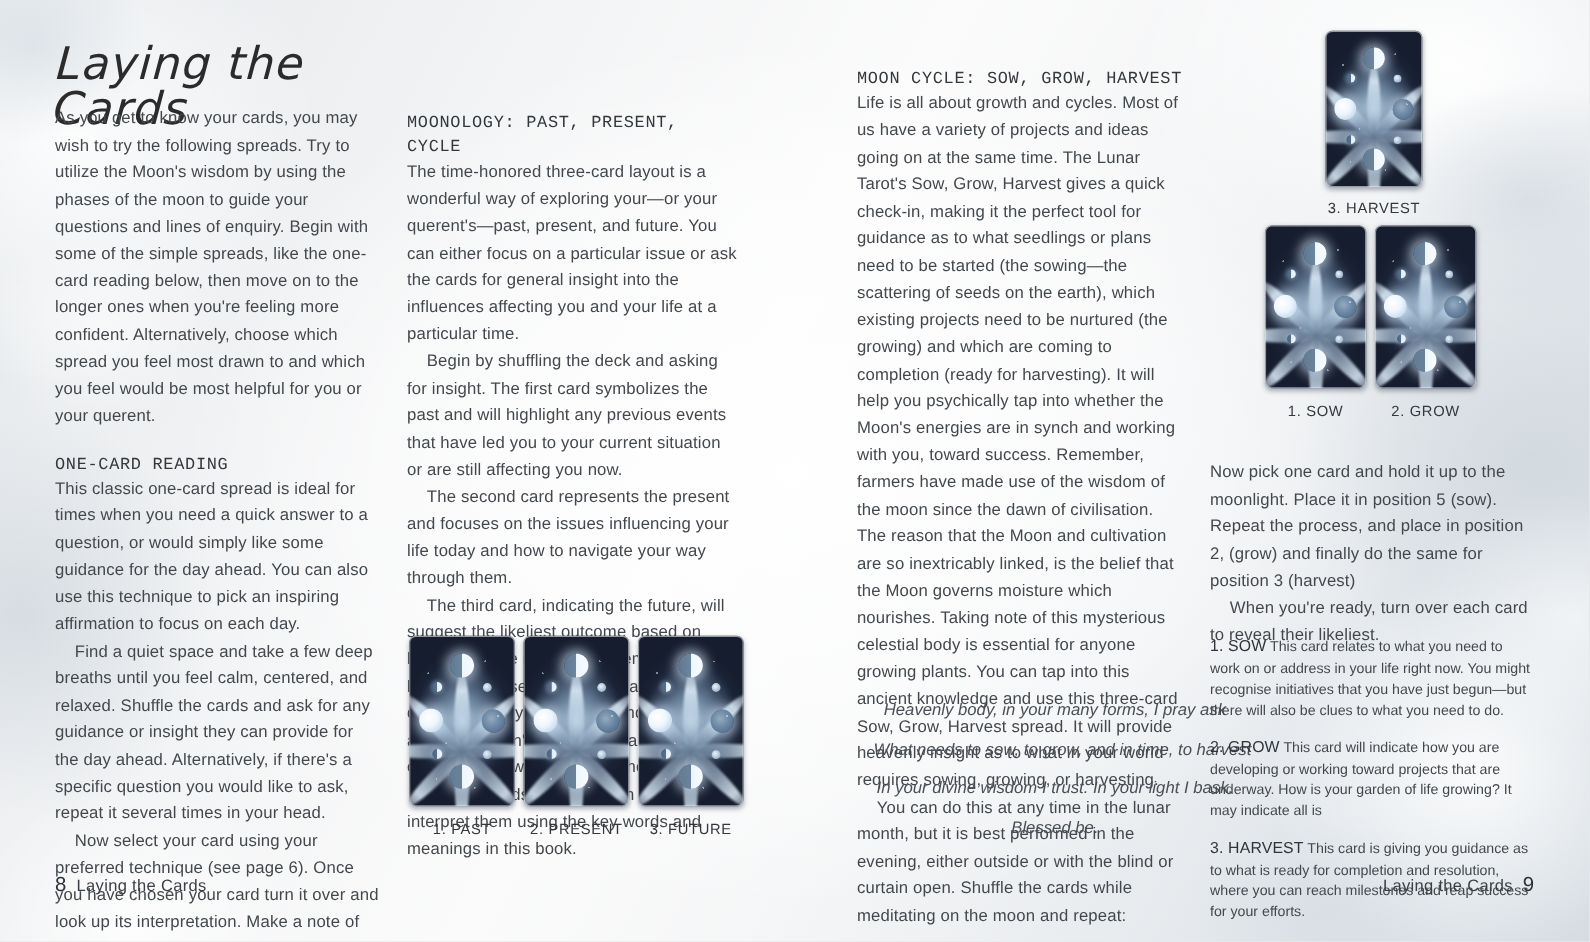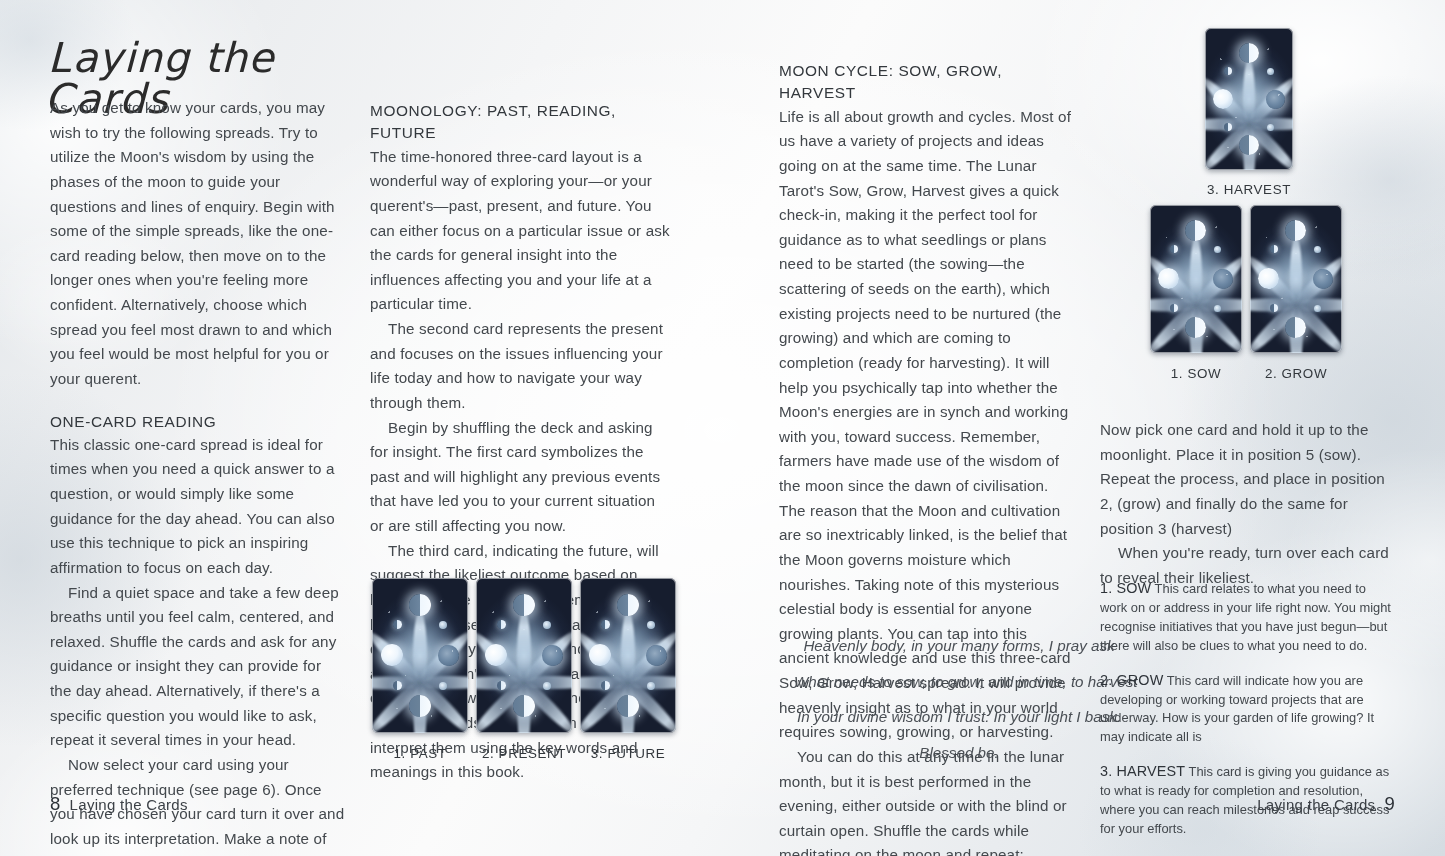--- a/index.html
+++ b/index.html
@@ -46,21 +46,21 @@
   .body-txt{
     font-size:15.2px;line-height:1.62;color:#43484d;
     font-family:"Liberation Sans", sans-serif;
     letter-spacing:.01em;
   }
   .body-txt p{margin:0;}
   .body-txt p.ind{text-indent:18px;}
   .sec-head{
     font-size:15.4px;line-height:1.45;color:#33383d;
     letter-spacing:.04em;
-    font-family:Liberation Sans, sans-serif;
+    font-family:Liberation Mono, monospace;
   }
   .verse{
     font-style:italic;font-size:15.2px;line-height:2.35;
     color:#4a4f55;text-align:center;
     font-family:"Liberation Sans", sans-serif;
   }
   .verse div{white-space:nowrap;}
   .notes{font-size:12.9px;line-height:1.46;color:#43484d;}
   .notes p{margin:0 0 14px 0;}
   .notes .lbl{font-size:14.4px;color:#2f343a;letter-spacing:.01em;}
@@ -162,24 +162,24 @@
   <div class="col body-txt" style="left:50px;top:96px;width:297px;">
     <p>As you get to know your cards, you may wish to try the following spreads. Try to utilize the Moon's wisdom by using the phases of the moon to guide your questions and lines of enquiry. Begin with some of the simple spreads, like the one-card reading below, then move on to the longer ones when you're feeling more confident. Alternatively, choose which spread you feel most drawn to and which you feel would be most helpful for you or your querent.</p>
     <div style="height:19px"></div>
     <div class="sec-head">ONE-CARD READING</div>
     <p>This classic one-card spread is ideal for times when you need a quick answer to a question, or would simply like some guidance for the day ahead. You can also use this technique to pick an inspiring affirmation to focus on each day.</p>
     <p class="ind">Find a quiet space and take a few deep breaths until you feel calm, centered, and relaxed. Shuffle the cards and ask for any guidance or insight they can provide for the day ahead. Alternatively, if there's a specific question you would like to ask, repeat it several times in your head.</p>
     <p class="ind">Now select your card using your preferred technique (see page 6). Once you have chosen your card turn it over and look up its interpretation. Make a note of the card and its interpretation in a journal, and also jot down anything else that pops into your mind. Even if it doesn't make sense to you now, it may do later, so it's always worth writing it down.</p>
   </div>
 
   <div class="col body-txt" style="left:370px;top:100px;width:300px;">
-    <div class="sec-head">MOONOLOGY: PAST, READING, FUTURE</div>
+    <div class="sec-head">MOONOLOGY: PAST, PRESENT, CYCLE</div>
     <p>The time-honored three-card layout is a wonderful way of exploring your—or your querent's—past, present, and future. You can either focus on a particular issue or ask the cards for general insight into the influences affecting you and your life at a particular time.</p>
+    <p class="ind">Begin by shuffling the deck and asking for insight. The first card symbolizes the past and will highlight any previous events that have led you to your current situation or are still affecting you now.</p>
     <p class="ind">The second card represents the present and focuses on the issues influencing your life today and how to navigate your way through them.</p>
-    <p class="ind">Begin by shuffling the deck and asking for insight. The first card symbolizes the past and will highlight any previous events that have led you to your current situation or are still affecting you now.</p>
     <p class="ind">The third card, indicating the future, will suggest the likeliest outcome based on how things are now. But remember, this is by no means set in stone. It can change depending on your free will and your actions, so don't be too disheartened if the outcome isn't what you were hoping for.</p>
     <p class="ind">Lay the cards out as shown below and interpret them using the key words and meanings in this book.</p>
   </div>
 
   <div class="col" style="left:372px;top:578px;">
     <div style="display:flex;gap:8px;">
       <div>
         <div class="card" style="width:96px;height:155px;">
           <div class="halo"></div>
           <div class="swirls"></div>

